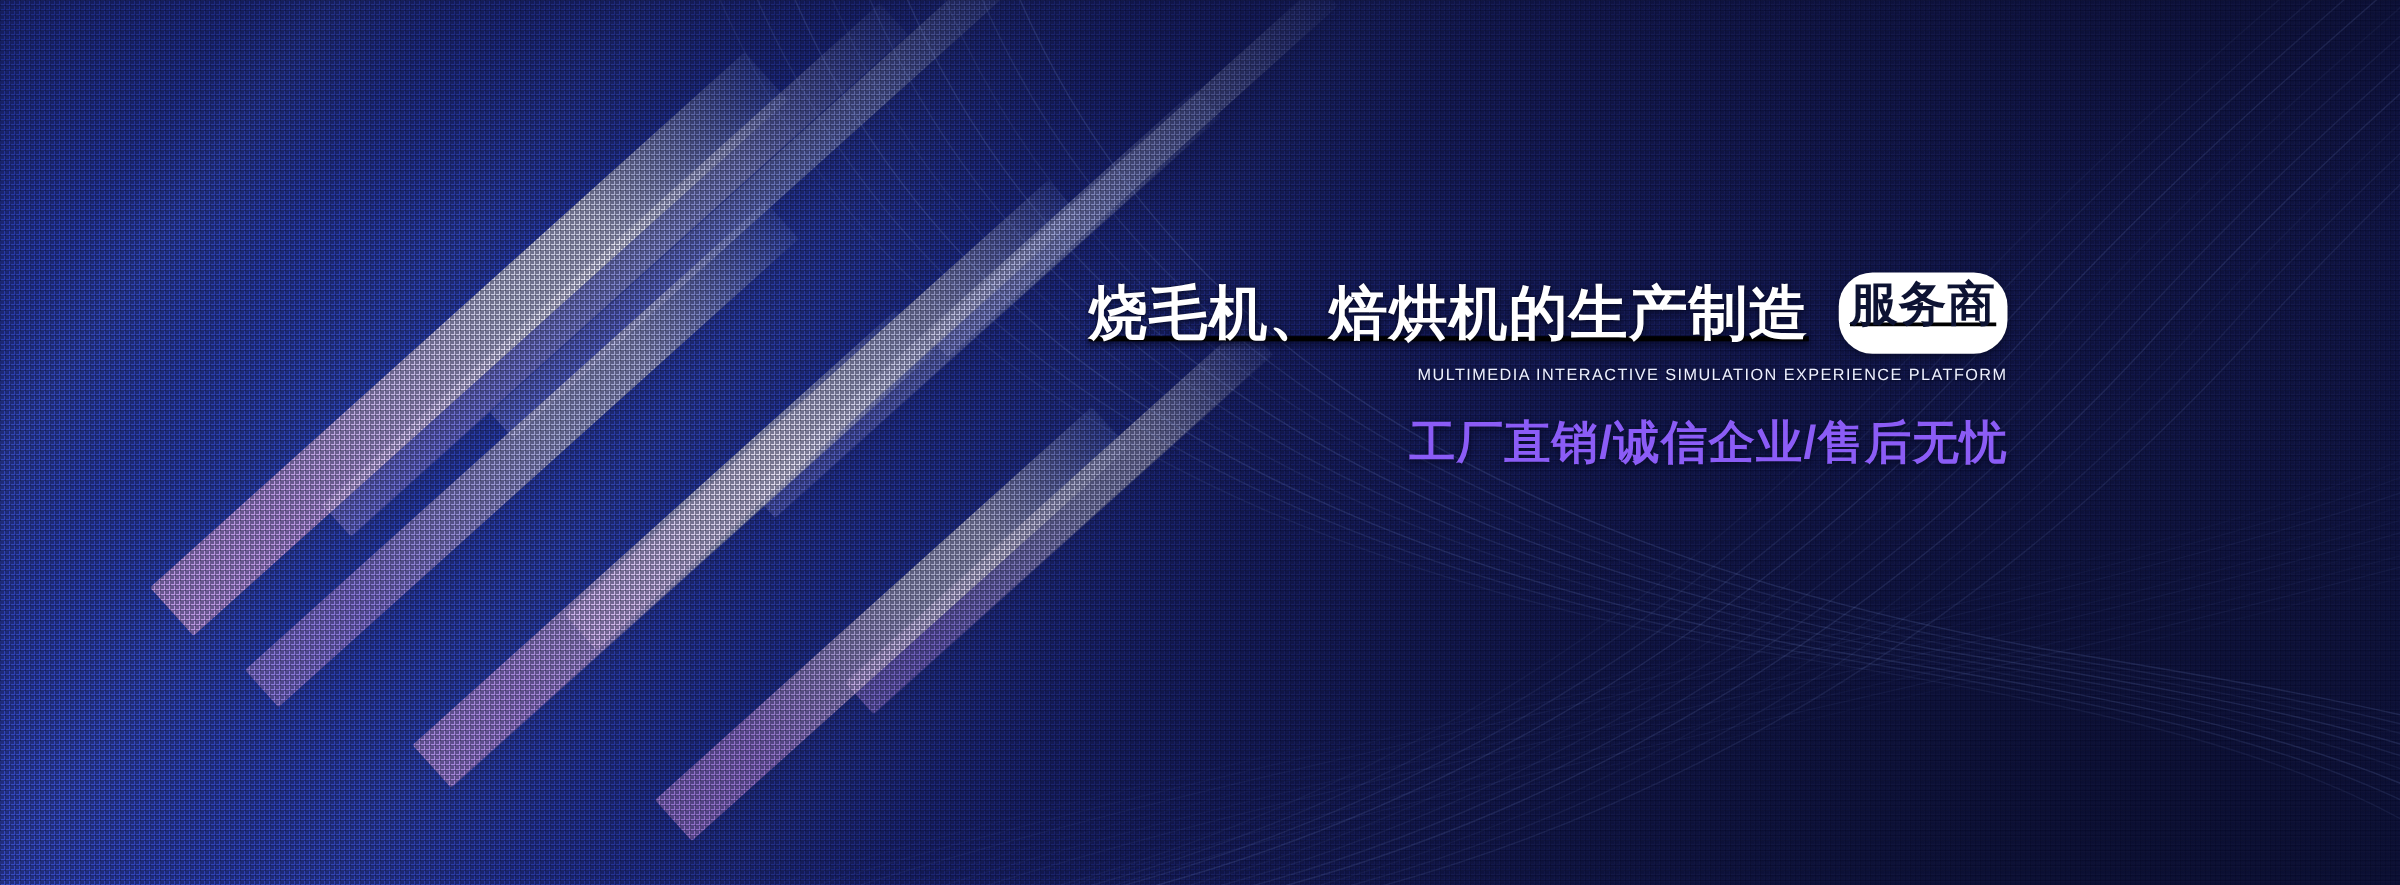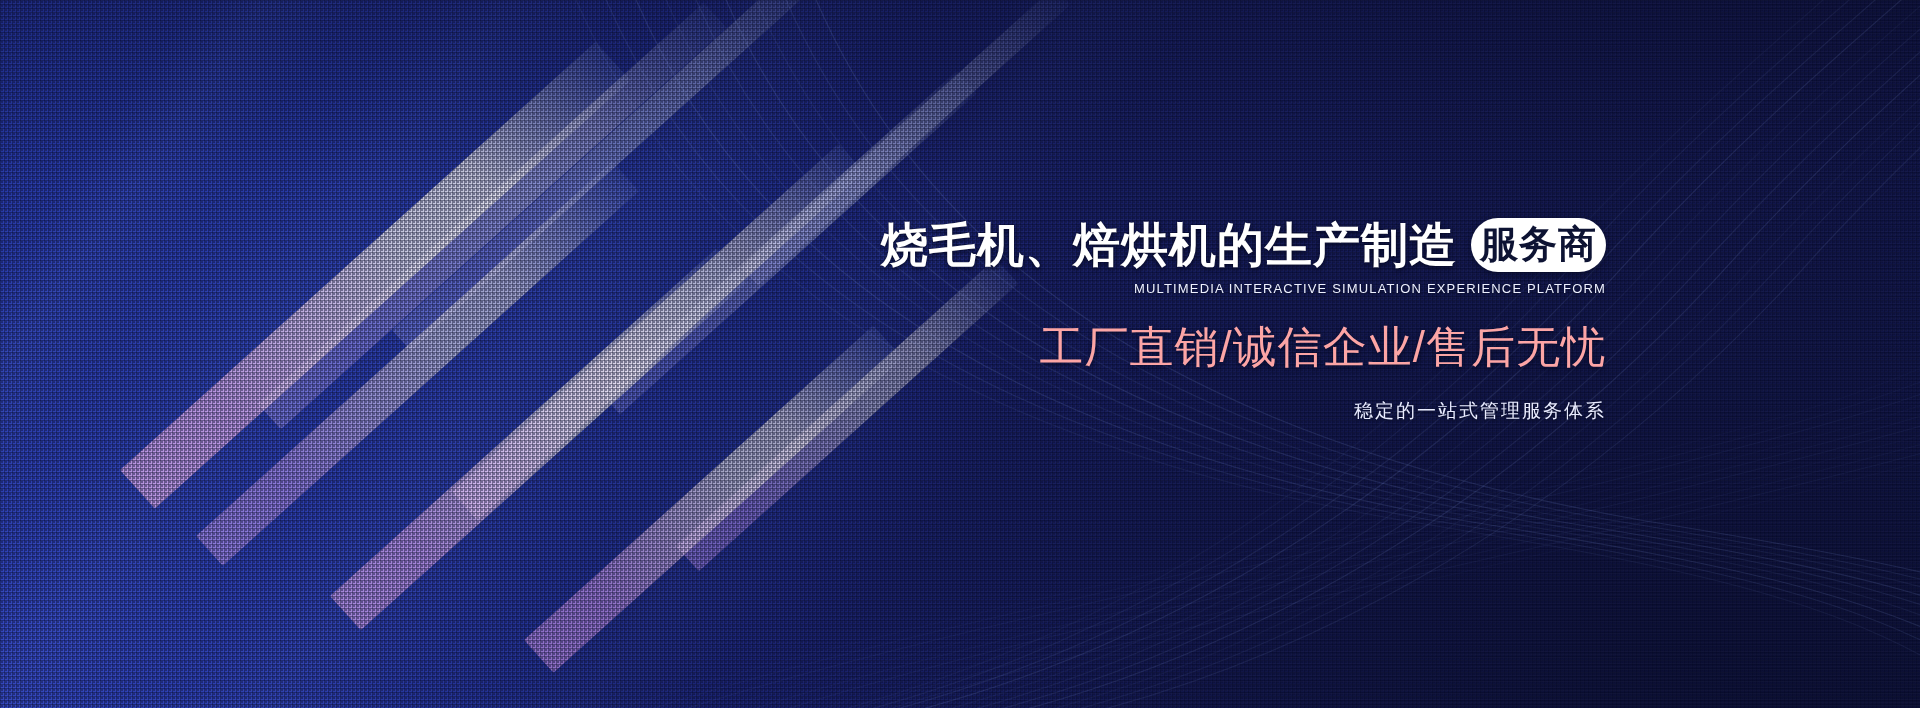--- a/index.html
+++ b/index.html
@@ -98,59 +98,60 @@
     top: 218px;
     width: 780px;
     text-align: right;
     z-index: 40;
   }
 
   .headline-row {
     display: flex;
     align-items: center;
     justify-content: flex-end;
-    gap: 14px;
-    white-space: nowrap;
+    gap: 24px;
+    white-space: nowrap;
+    text-decoration: underline;
   }
   #headline-main {
     font-size: 47px;
     font-weight: bold;
     color: #ffffff;
     letter-spacing: 1px;
     line-height: 1.04;
     text-shadow: 0 2px 5px rgba(4,7,30,0.78), 0 0 1px rgba(4,7,30,0.9);
   }
   #headline-badge {
     display: inline-block;
     background: #ffffff;
     color: #0d1333;
     font-size: 38px;
     font-weight: bold;
     letter-spacing: 1px;
     line-height: 1;
-    padding: 7px 9px 9px 9px;
+    padding: 7px 9px 20px 9px;
     box-shadow: 0 2px 6px rgba(4,7,30,0.55);
     border-radius: 27px;
   }
 
   #subline-en {
     margin-top: 9px;
     font-size: 13px;
     font-weight: normal;
     color: #eef1ff;
     letter-spacing: 1.15px;
     white-space: nowrap;
     text-shadow: 0 1px 3px rgba(4,7,30,0.8);
   }
 
   #tagline {
     margin-top: 22px;
-    font-size: 44px;
-    font-weight: normal;
-    color: #fca5a5;
+    font-size: 37px;
+    font-weight: bold;
+    color: #8b5cf6;
     letter-spacing: 1px;
     white-space: nowrap;
     text-shadow: 0 2px 5px rgba(4,7,30,0.78);
   }
 
   #footline {
     margin-top: 21px;
     font-size: 19px;
     font-weight: normal;
     color: #e9ecff;
@@ -233,16 +234,15 @@
 
     <div class="headline-row">
       <span id="headline-main">烧毛机、焙烘机的生产制造</span>
       <span id="headline-badge">服务商</span>
     </div>
 
     <div id="subline-en">MULTIMEDIA INTERACTIVE SIMULATION EXPERIENCE PLATFORM</div>
 
     <div id="tagline">工厂直销/诚信企业/售后无忧</div>
 
-    <div id="footline">稳定的一站式管理服务体系</div>
 
   </div>
 </div>
 
 </body></html>

